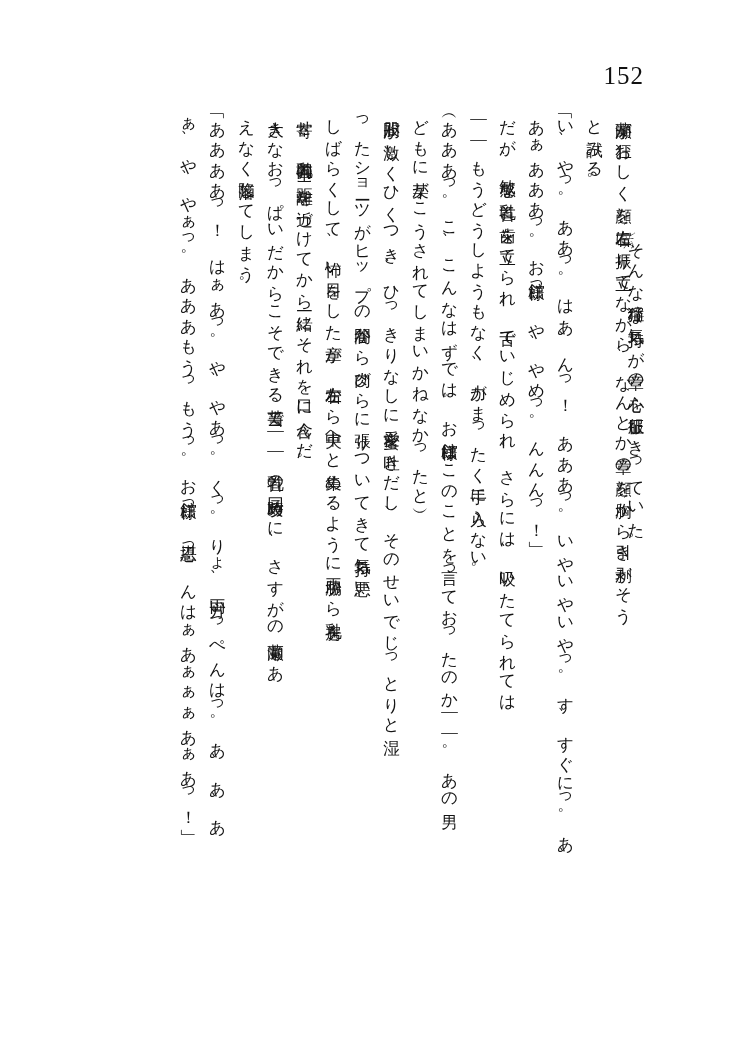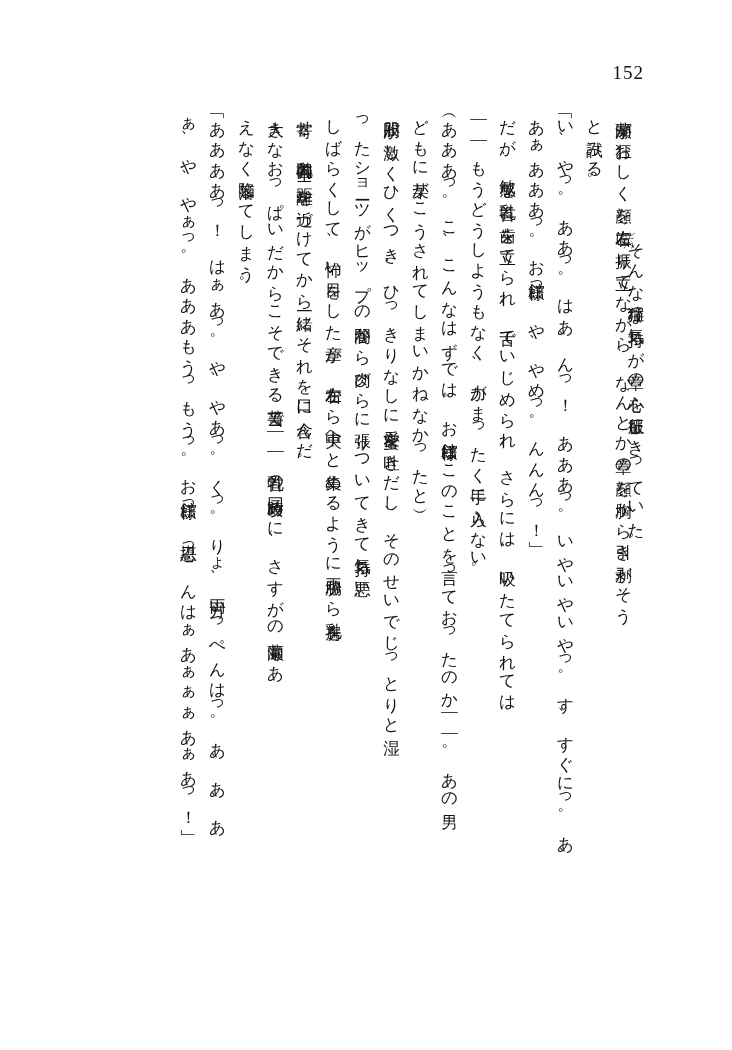--- a/index.html
+++ b/index.html
@@ -17,21 +17,21 @@
   .page {
     position: relative;
     width: 732px;
     height: 1050px;
     background: #ffffff;
   }
   .page-number {
     position: absolute;
     top: 62px;
     right: 88px;
-    font-size: 19px;
+    font-size: 25px;
     letter-spacing: 1px;
     color: #111;
     font-family: "Liberation Serif", "DejaVu Serif", serif;
   }
   .text-body {
     position: absolute;
     top: 108px;
     left: 76px;
     right: 72px;
     bottom: 58px;

